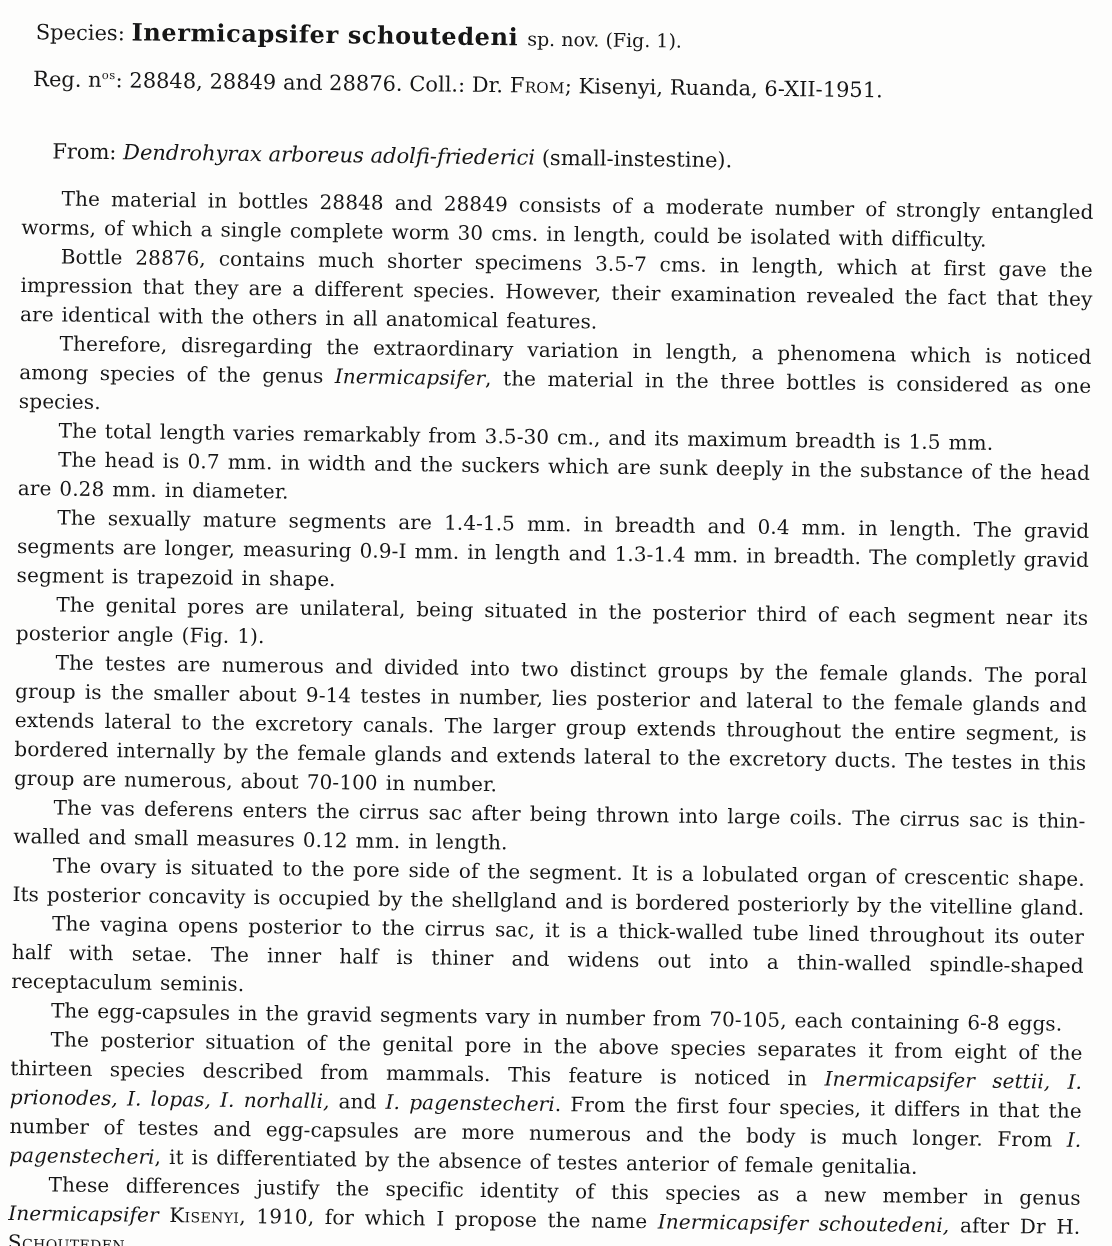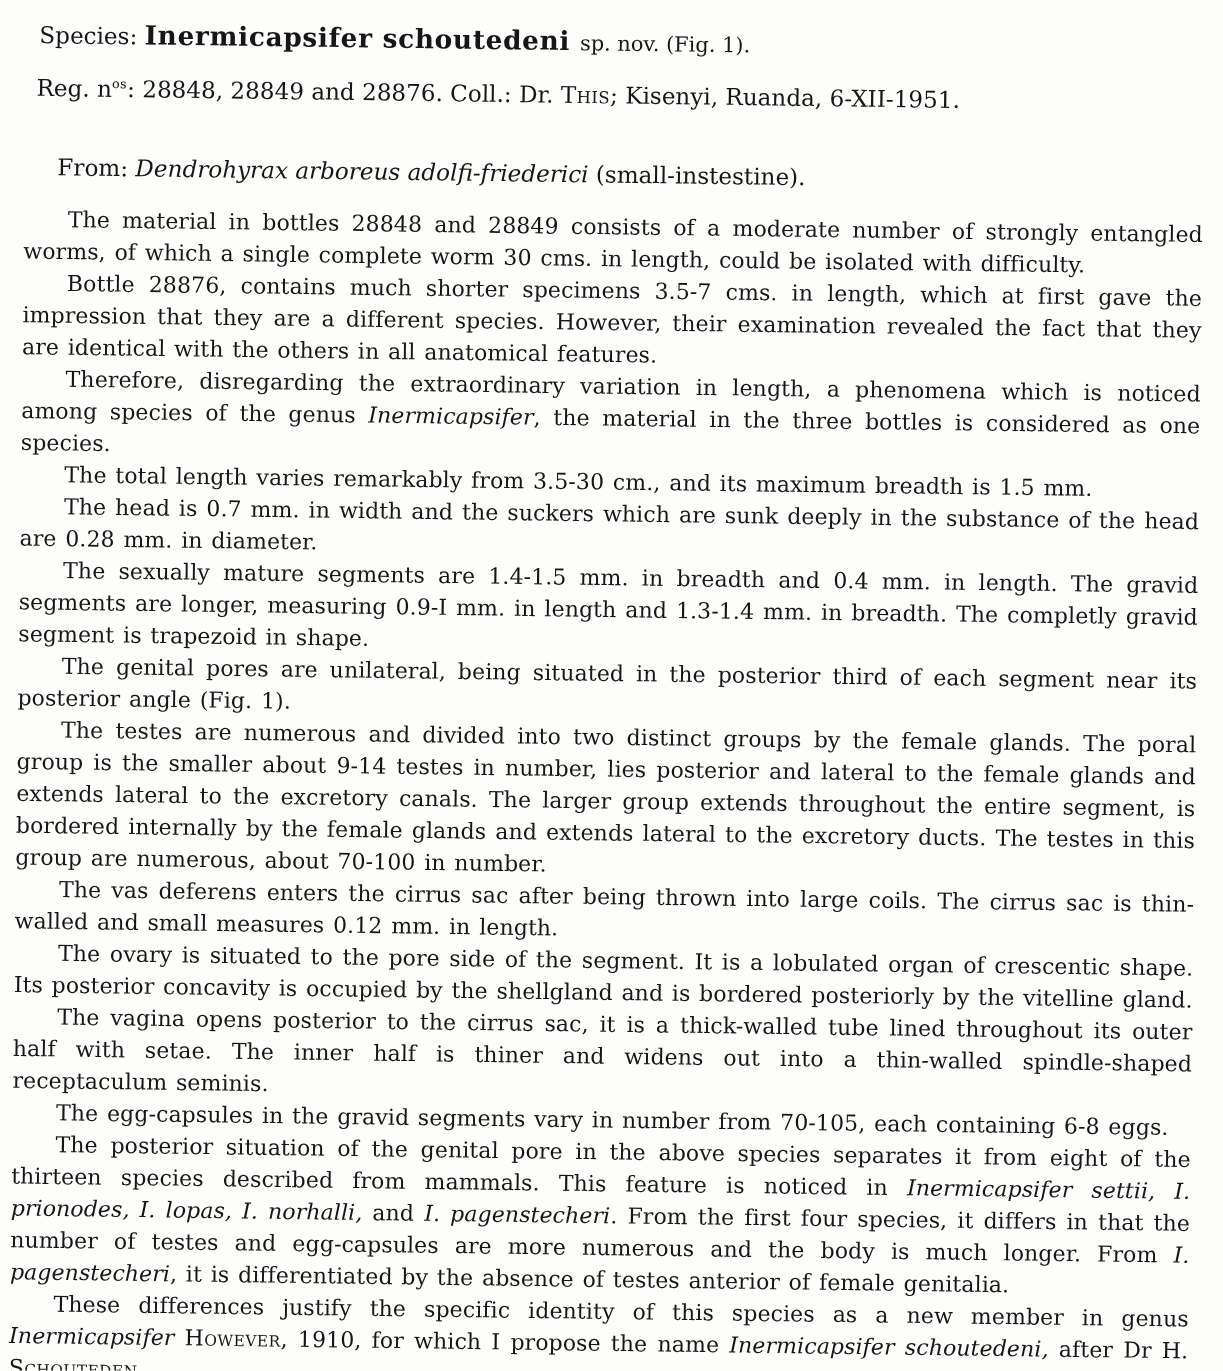--- a/index.html
+++ b/index.html
@@ -57,29 +57,29 @@
   .sm { font-size: 19px; }
   .i  { font-style: italic; }
   .sc { font-variant: small-caps; letter-spacing: 0.4px; }
   .sup{ vertical-align: super; font-size: 0.55em; letter-spacing: 0.5px; }
 </style>
 </head>
 <body>
 
 <div class="sheet">
     <p class="species-line"><span>Species: </span><span class="b">Inermicapsifer schoutedeni </span><span class="sm">sp. nov. (Fig. 1).</span></p>
-    <p class="reg-line"><span>Reg. n</span><span class="sup">os</span><span>: 28848, 28849 and 28876. Coll.: Dr. </span><span class="sc">This</span><span>; Kisenyi, Ruanda, 6-XII-1951.</span></p>
+    <p class="reg-line"><span>Reg. n</span><span class="sup">os</span><span>: 28848, 28849 and 28876. Coll.: Dr. </span><span class="sc">From</span><span>; Kisenyi, Ruanda, 6-XII-1951.</span></p>
     <p class="host-line"><span>From: </span><span class="i">Dendrohyrax arboreus adolfi-friederici </span><span>(small-instestine).</span></p>
     <p class="body-paragraph"><span>The material in bottles 28848 and 28849 consists of a moderate number of strongly entangled worms, of which a single complete worm 30 cms. in length, could be isolated with difficulty.</span></p>
     <p class="body-paragraph"><span>Bottle 28876, contains much shorter specimens 3.5-7 cms. in length, which at first gave the impression that they are a different species. However, their examination revealed the fact that they are identical with the others in all anatomical features.</span></p>
     <p class="body-paragraph"><span>Therefore, disregarding the extraordinary variation in length, a phenomena which is noticed among species of the genus </span><span class="i">Inermicapsifer</span><span>, the material in the three bottles is considered as one species.</span></p>
     <p class="body-paragraph"><span>The total length varies remarkably from 3.5-30 cm., and its maximum breadth is 1.5 mm.</span></p>
     <p class="body-paragraph"><span>The head is 0.7 mm. in width and the suckers which are sunk deeply in the substance of the head are 0.28 mm. in diameter.</span></p>
     <p class="body-paragraph"><span>The sexually mature segments are 1.4-1.5 mm. in breadth and 0.4 mm. in length. The gravid segments are longer, measuring 0.9-I mm. in length and 1.3-1.4 mm. in breadth. The completly gravid segment is trapezoid in shape.</span></p>
     <p class="body-paragraph"><span>The genital pores are unilateral, being situated in the posterior third of each segment near its posterior angle (Fig. 1).</span></p>
     <p class="body-paragraph"><span>The testes are numerous and divided into two distinct groups by the female glands. The poral group is the smaller about 9-14 testes in number, lies posterior and lateral to the female glands and extends lateral to the excretory canals. The larger group extends throughout the entire segment, is bordered internally by the female glands and extends lateral to the excretory ducts. The testes in this group are numerous, about 70-100 in number.</span></p>
     <p class="body-paragraph"><span>The vas deferens enters the cirrus sac after being thrown into large coils. The cirrus sac is thin-walled and small measures 0.12 mm. in length.</span></p>
     <p class="body-paragraph"><span>The ovary is situated to the pore side of the segment. It is a lobulated organ of crescentic shape. Its posterior concavity is occupied by the shellgland and is bordered posteriorly by the vitelline gland.</span></p>
     <p class="body-paragraph"><span>The vagina opens posterior to the cirrus sac, it is a thick-walled tube lined throughout its outer half with setae. The inner half is thiner and widens out into a thin-walled spindle-shaped receptaculum seminis.</span></p>
     <p class="body-paragraph"><span>The egg-capsules in the gravid segments vary in number from 70-105, each containing 6-8 eggs.</span></p>
     <p class="body-paragraph"><span>The posterior situation of the genital pore in the above species separates it from eight of the thirteen species described from mammals. This feature is noticed in </span><span class="i">Inermicapsifer settii, I. prionodes, I. lopas, I. norhalli,</span><span> and </span><span class="i">I. pagenstecheri</span><span>. From the first four species, it differs in that the number of testes and egg-capsules are more numerous and the body is much longer. From </span><span class="i">I. pagenstecheri</span><span>, it is differentiated by the absence of testes anterior of female genitalia.</span></p>
-    <p class="body-paragraph"><span>These differences justify the specific identity of this species as a new member in genus </span><span class="i">Inermicapsifer</span><span> </span><span class="sc">However</span><span>, 1910, for which I propose the name </span><span class="i">Inermicapsifer schoutedeni,</span><span> after Dr H. </span><span class="sc">Schouteden</span><span>.</span></p>
+    <p class="body-paragraph"><span>These differences justify the specific identity of this species as a new member in genus </span><span class="i">Inermicapsifer</span><span> </span><span class="sc">Kisenyi</span><span>, 1910, for which I propose the name </span><span class="i">Inermicapsifer schoutedeni,</span><span> after Dr H. </span><span class="sc">Schouteden</span><span>.</span></p>
   </div>
 
 </body></html>

